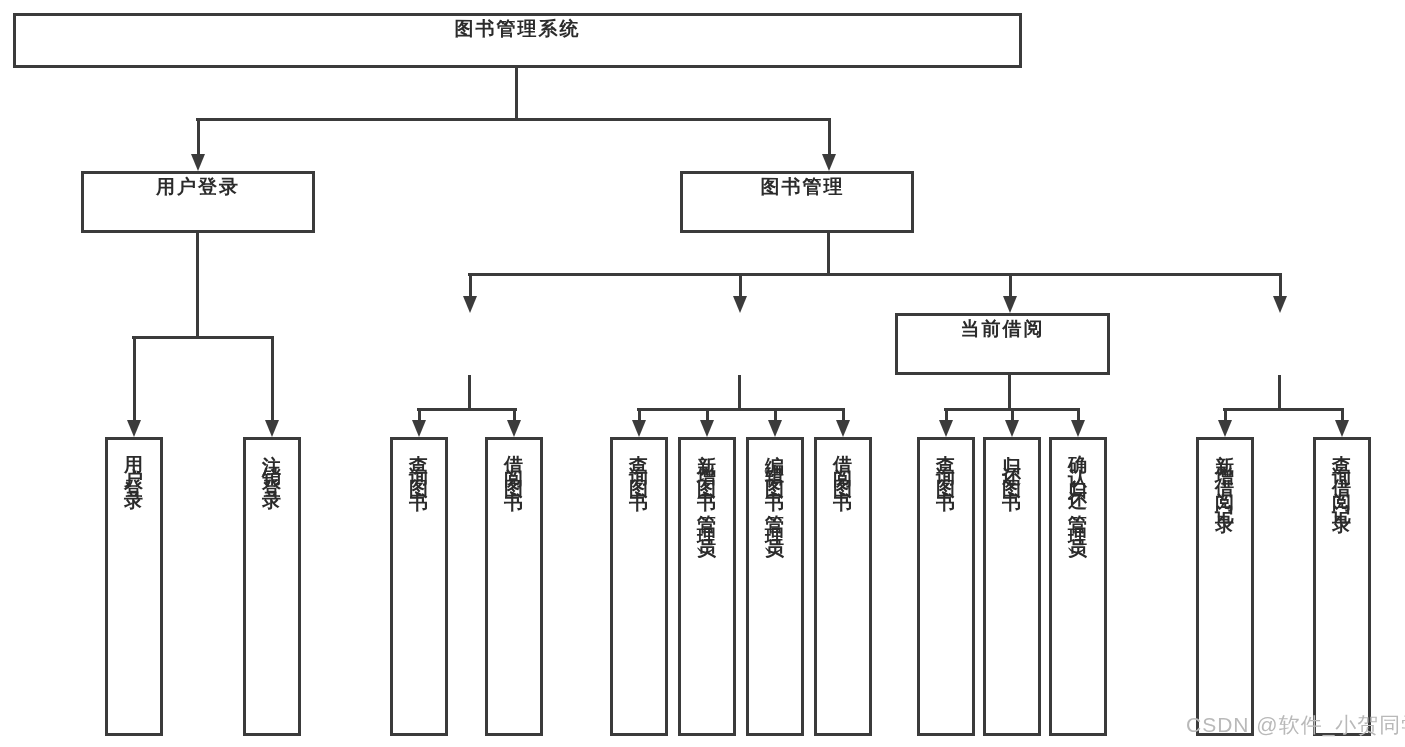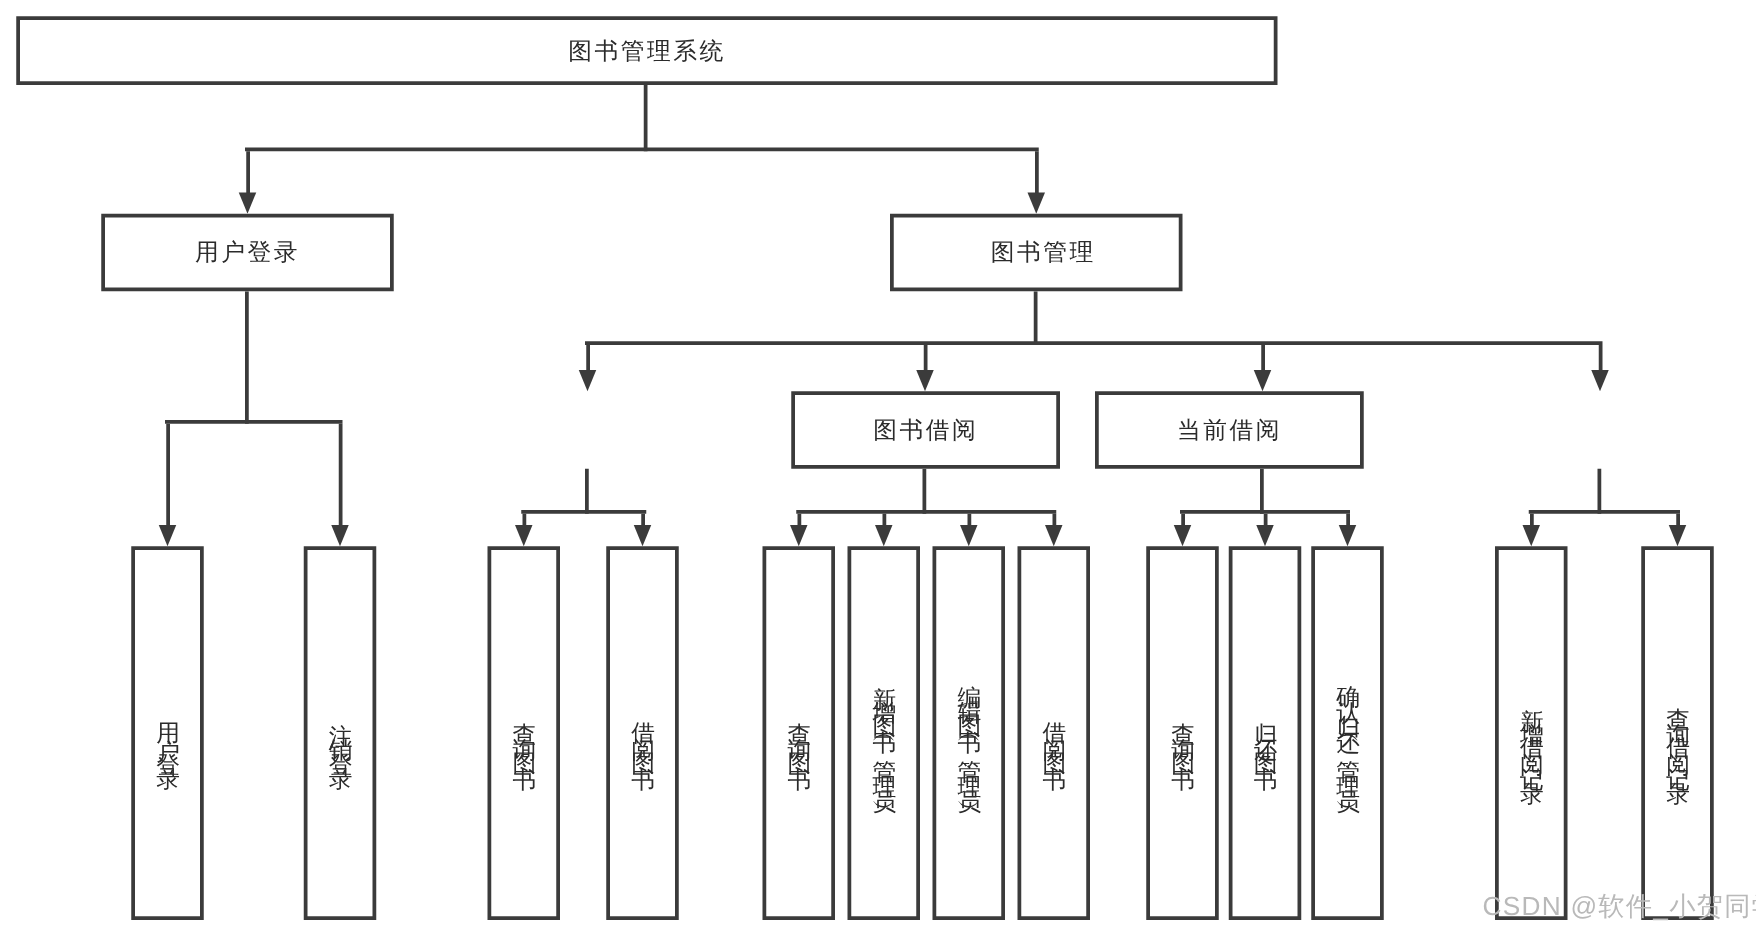--- a/index.html
+++ b/index.html
@@ -13,24 +13,25 @@
     width:1405px;height:747px;
     background:#ffffff;
     overflow:hidden;
   }
   
   .box{
     position:absolute;
     box-sizing:border-box;
     border:3px solid var(--line);
     background:#ffffff;
-    display:flex;align-items:center;justify-content:center;
+    display:flex;justify-content:center;
     color:var(--text);
     font-size:19px;
     z-index:2;
+    font-weight:bold;
   }
   .box .hlabel{letter-spacing:2px;white-space:nowrap;}
   .box .vlabel{
     writing-mode:vertical-rl;
     text-orientation:mixed;
     letter-spacing:12px;
     line-height:1;
     white-space:nowrap;
   }
   .root{left:13px;top:13px;width:1009px;height:55px;}
@@ -65,28 +66,25 @@
 
 <div class="canvas">
 
   <div class="box root">
     <span class="hlabel">图书管理系统</span>
   </div>
 
   <div class="box lvl2" style="left:81px;">
     <span class="hlabel">用户登录</span>
   </div>
-  <div class="box lvl2" style="left:712px;padding-left:11px;">
+  <div class="box lvl2" style="left:680px;padding-left:11px;">
     <span class="hlabel">图书管理</span>
   </div>
 
-  <div class="box lvl3" style="left:633px;">
-    <span class="hlabel">图书借阅</span>
-  </div>
-  <div class="box lvl3" style="left:876px;">
+  <div class="box lvl3" style="left:895px;">
     <span class="hlabel">当前借阅</span>
   </div>
 
   <div class="box leaf" style="left:105px;">
     <span class="vlabel">用户登录</span>
   </div>
   <div class="box leaf" style="left:243px;">
     <span class="vlabel">注销登录</span>
   </div>
 

